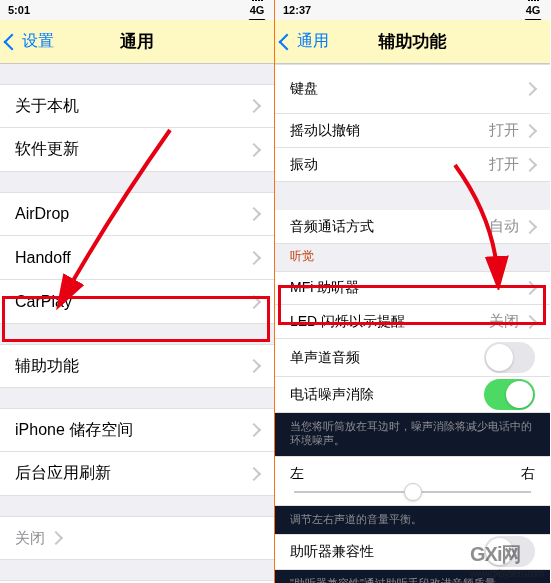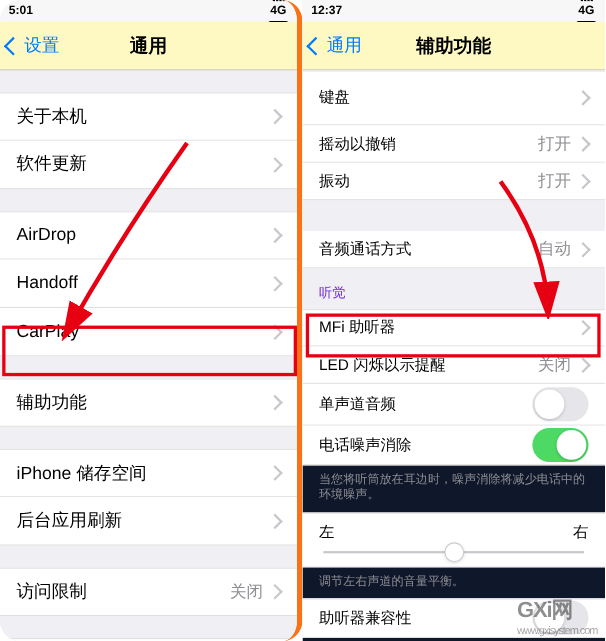--- a/index.html
+++ b/index.html
@@ -1,19 +1,19 @@
 <!DOCTYPE html>
 <html><head>
 <meta charset="utf-8">
 <style>
 * { margin: 0; padding: 0; box-sizing: border-box; }
 body { font-family: -apple-system, "PingFang SC", "Helvetica Neue", sans-serif; background: #fff; width: 551px; height: 583px; position: relative; }
 .container { display: flex; width: 551px; height: 583px; }
 .screen { width: 275px; height: 583px; background: #efeff4; overflow: hidden; position: relative; }
-.screen-left { border-right: 5px solid #f97316; border-radius: 19px; }
+.screen-left { border-right: 1px solid #f97316; }
 
 
 .status-bar { height: 20px; background: #f7f7f7; display: flex; align-items: center; justify-content: space-between; padding: 0 8px; font-size: 11px; font-weight: 600; color: #000; }
 .status-time { flex: 0 0 auto; }
 .status-right { display: flex; align-items: center; gap: 3px; flex-direction: column; }
 .signal-bars { display: inline-flex; align-items: flex-end; gap: 1px; }
 .signal-bars span { width: 2px; background: #000; display: inline-block; }
 .signal-bars span:nth-child(1){height:3px;}
 .signal-bars span:nth-child(2){height:5px;}
 .signal-bars span:nth-child(3){height:7px;}
@@ -23,21 +23,21 @@
 .battery-fill { position:absolute; left:1px; top:1px; bottom:1px; width: 13px; background:#000; border-radius:1px;}
 
 
 .nav-bar { height: 44px; background: #fef9c3; border-bottom: 0.5px solid #c8c7cc; display: flex; align-items: center; position: relative; }
 .nav-back { color: #007aff; font-size: 16px; display: flex; align-items: center; padding-left: 6px; }
 .nav-back::before { content:''; display:inline-block; width:10px; height:10px; border-left:2px solid #007aff; border-bottom:2px solid #007aff; transform: rotate(45deg); margin-right: 4px; }
 .nav-title { position: absolute; left: 0; right: 0; text-align: center; font-size: 17px; font-weight: 600; color: #000; pointer-events: none; }
 
 
 .group-gap { height: 20px; background: #efeff4; }
-.group-header { font-size: 12px; color: #6d28d9; padding: 14px 15px 6px; background: #efeff4; }
+.group-header { font-size: 12px; color: #c2410c; padding: 4px 15px 6px; background: #efeff4; }
 .group-footer { font-size: 11px; color: #8e8e93; padding: 6px 15px 8px; background: #0f172a; line-height: 1.3; }
 .cell { background: #fff; height: 44px; display: flex; align-items: center; padding: 0 15px; font-size: 16px; color: #000; border-bottom: 0.5px solid #e0e0e0; position: relative; }
 .cell.first { border-top: 0.5px solid #e0e0e0; }
 .cell-label { flex: 1; }
 .cell-value { color: #8e8e93; font-size: 15px; margin-right: 6px; }
 .chevron::after { content:''; display:inline-block; width:8px; height:8px; border-right:2px solid #c7c7cc; border-top:2px solid #c7c7cc; transform: rotate(45deg); }
 
 
 .toggle { width: 51px; height: 31px; border-radius: 16px; background: #e5e5ea; position: relative; flex-shrink: 0; }
 .toggle.on { background: #4cd964; }
@@ -114,21 +114,20 @@
     <div class="group-gap"></div>
     <div class="cell first chevron">
         <span class="cell-label">iPhone 储存空间</span>
       </div>
     <div class="cell chevron">
         <span class="cell-label">后台应用刷新</span>
       </div>
 
     <div class="group-gap"></div>
     <div class="cell first chevron">
-        <span class="cell-label">访问限制</span>
         <span class="cell-value">关闭</span>
       </div>
 
     <div class="group-gap"></div>
     <div class="cell first chevron"></div>
 
     <div class="red-box" style="left:2px; top:296px; width:268px; height:46px;"></div>
     <svg class="arrow-svg" style="left:50px; top:125px; width:130px; height:185px;" viewBox="0 0 130 185">
       <defs>
           <marker id="ah1" markerWidth="10" markerHeight="10" refX="6" refY="3" orient="auto">

